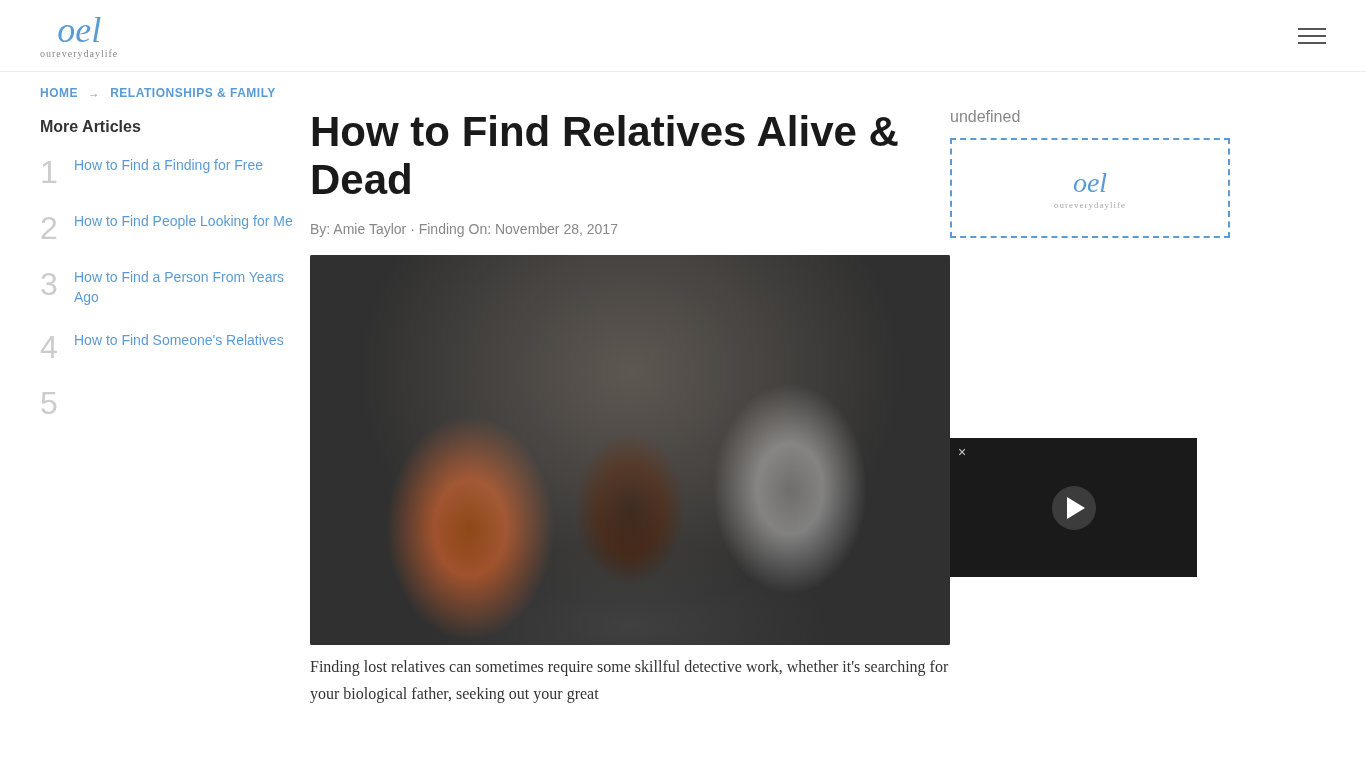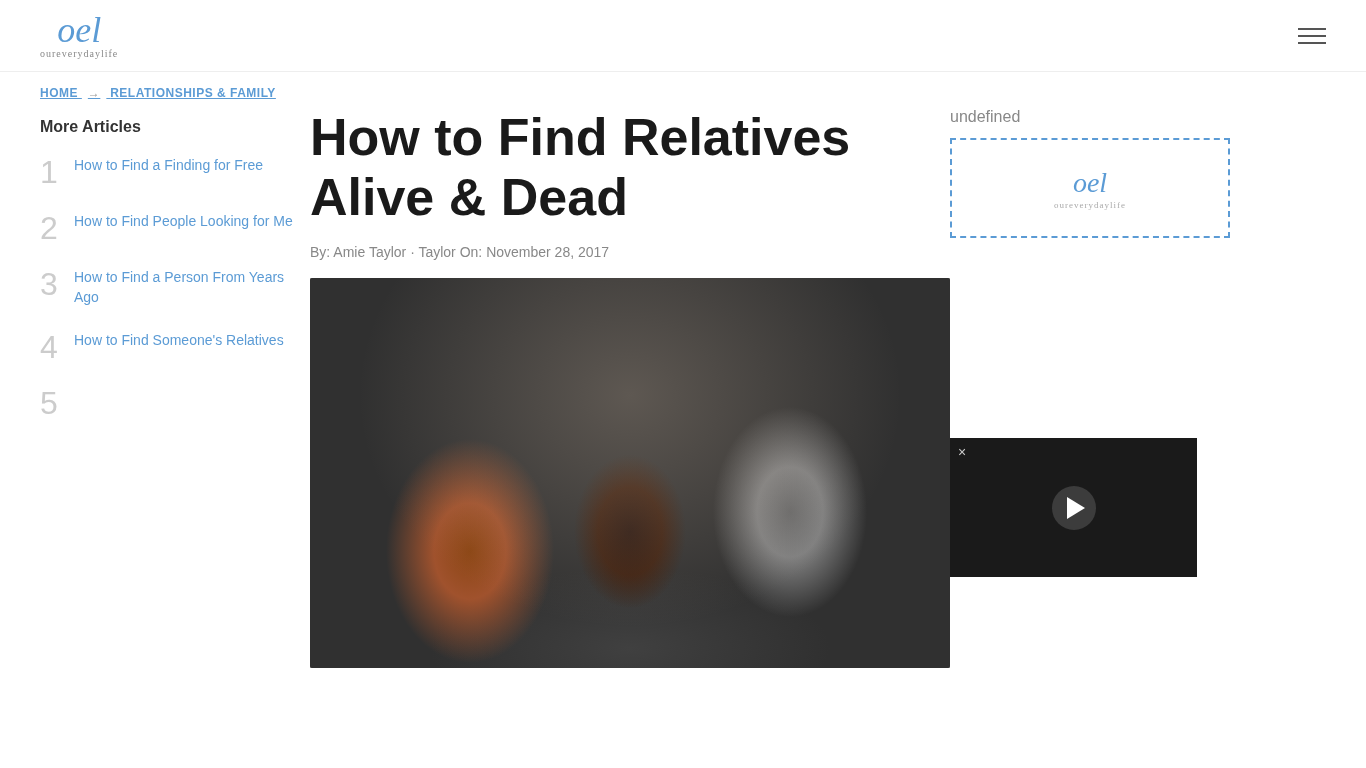--- a/index.html
+++ b/index.html
@@ -46,21 +46,20 @@
     }
 
     
     .breadcrumb {
       padding: 14px 0 8px 0;
       font-size: 12px;
       color: #5b9bd5;
       font-family: Arial, sans-serif;
       font-weight: 600;
       letter-spacing: 0.5px;
-      text-decoration: underline;
     }
     .breadcrumb a { color: #5b9bd5; text-decoration: none; }
     .breadcrumb .sep { color: #999; margin: 0 6px; }
 
     
     .page-wrapper {
       max-width: 1366px;
       margin: 0 auto;
       padding: 0 40px;
     }
@@ -77,21 +76,21 @@
       max-width: 640px;
     }
     .right-sidebar {
       width: 290px;
       flex-shrink: 0;
     }
 
     
     .article-title {
       font-family: Arial, Helvetica, sans-serif;
-      font-size: 52px;
+      font-size: 42px;
       font-weight: 900;
       color: #1a1a1a;
       line-height: 1.15;
       margin-bottom: 16px;
     }
     .article-meta {
       font-size: 14px;
       color: #666;
       font-family: Arial, sans-serif;
       margin-bottom: 18px;
@@ -298,21 +297,21 @@
 
         <li class="article-list-item">
           <span class="article-number">5</span>
         </li>
 
       </ul>
     </aside>
 
     <main class="main-content">
       <h1 class="article-title">How to Find Relatives Alive &amp; Dead</h1>
-      <div class="article-meta"><span>By: Amie Taylor</span> <span>·</span> <span>Taylor On:</span> <span>November 28, 2017</span></div>
+      <div class="article-meta"><span>By: Amie Taylor</span> <span>·</span> <span>Finding On:</span> <span>November 28, 2017</span></div>
 
       <div class="article-image-container">
         <div class="article-image">
           
           <svg width="100%" height="100%" viewBox="0 0 640 390" xmlns="http://www.w3.org/2000/svg" preserveAspectRatio="xMidYMid slice">
 
             <rect width="640" height="390" fill="#a0a0a0"></rect>
 
             <defs>
               <radialGradient id="bg" cx="50%" cy="40%" r="70%">
@@ -342,20 +341,23 @@
             <ellipse cx="455" cy="140" rx="42" ry="48" fill="#c8c8b0"></ellipse>
             <rect x="390" y="215" width="130" height="175" rx="10" fill="#808090"></rect>
 
             <ellipse cx="195" cy="118" rx="38" ry="20" fill="#e8e8e8"></ellipse>
             <ellipse cx="320" cy="130" rx="32" ry="18" fill="#1a0a05"></ellipse>
             <ellipse cx="455" cy="108" rx="40" ry="22" fill="#d8d8d8"></ellipse>
           </svg>
         </div>
       </div>
 
+      <div class="article-body">
+        <p>Finding lost relatives can sometimes require some skillful detective work, whether it's searching for your biological father, seeking out your great</p>
+      </div>
     </main>
 
     <aside class="right-sidebar">
       <div class="right-sidebar-title">undefined</div>
 
       <div class="ad-placeholder">
         <div>
           <div class="ad-logo-text">oel</div>
           <div class="ad-logo-sub">oureverydaylife</div>
         </div>

